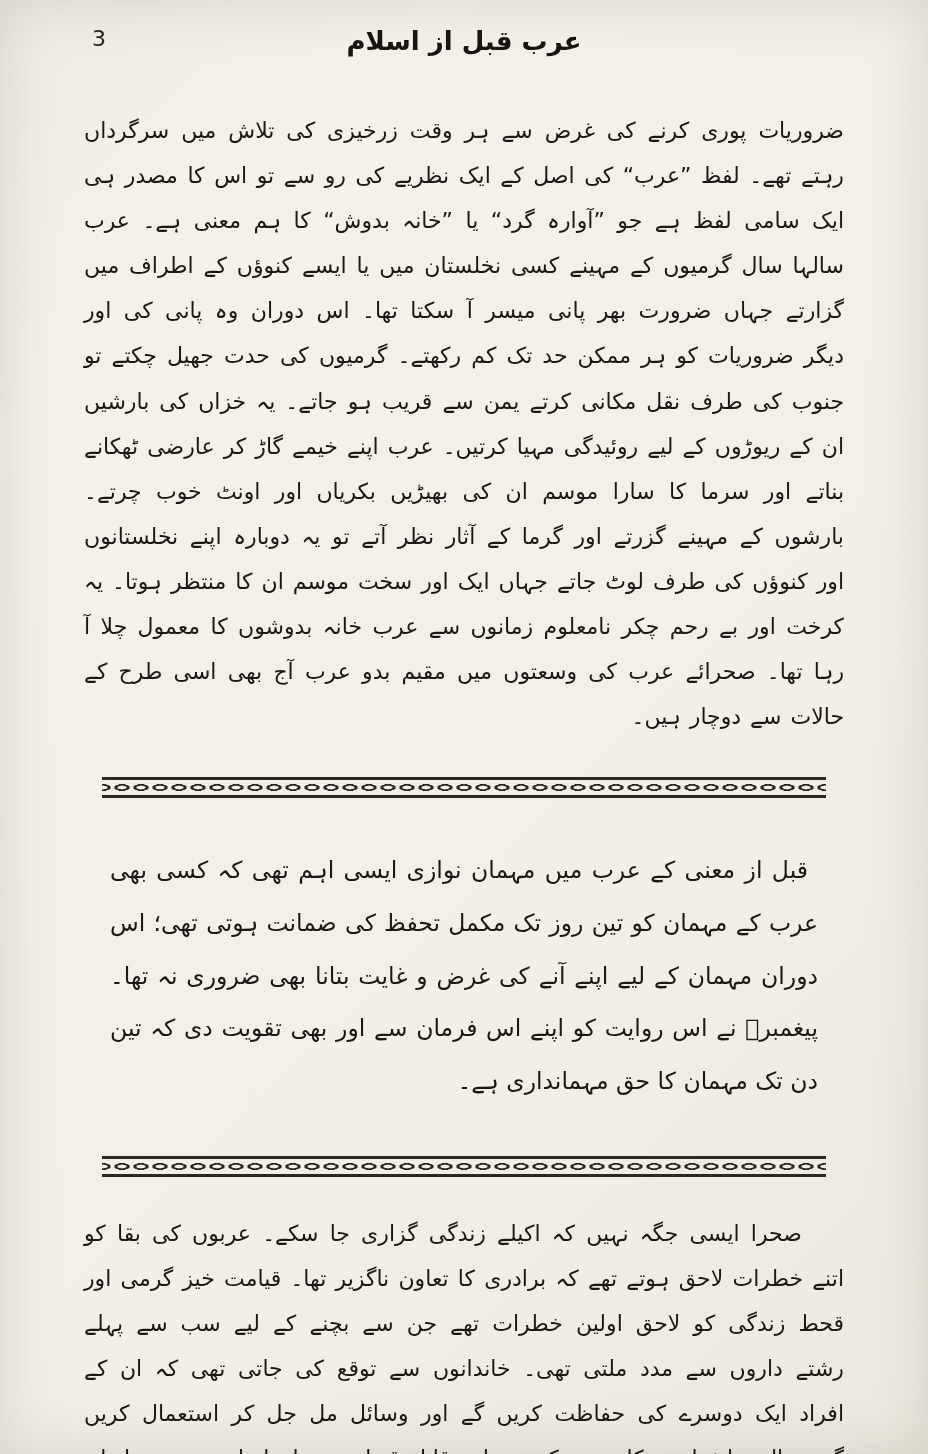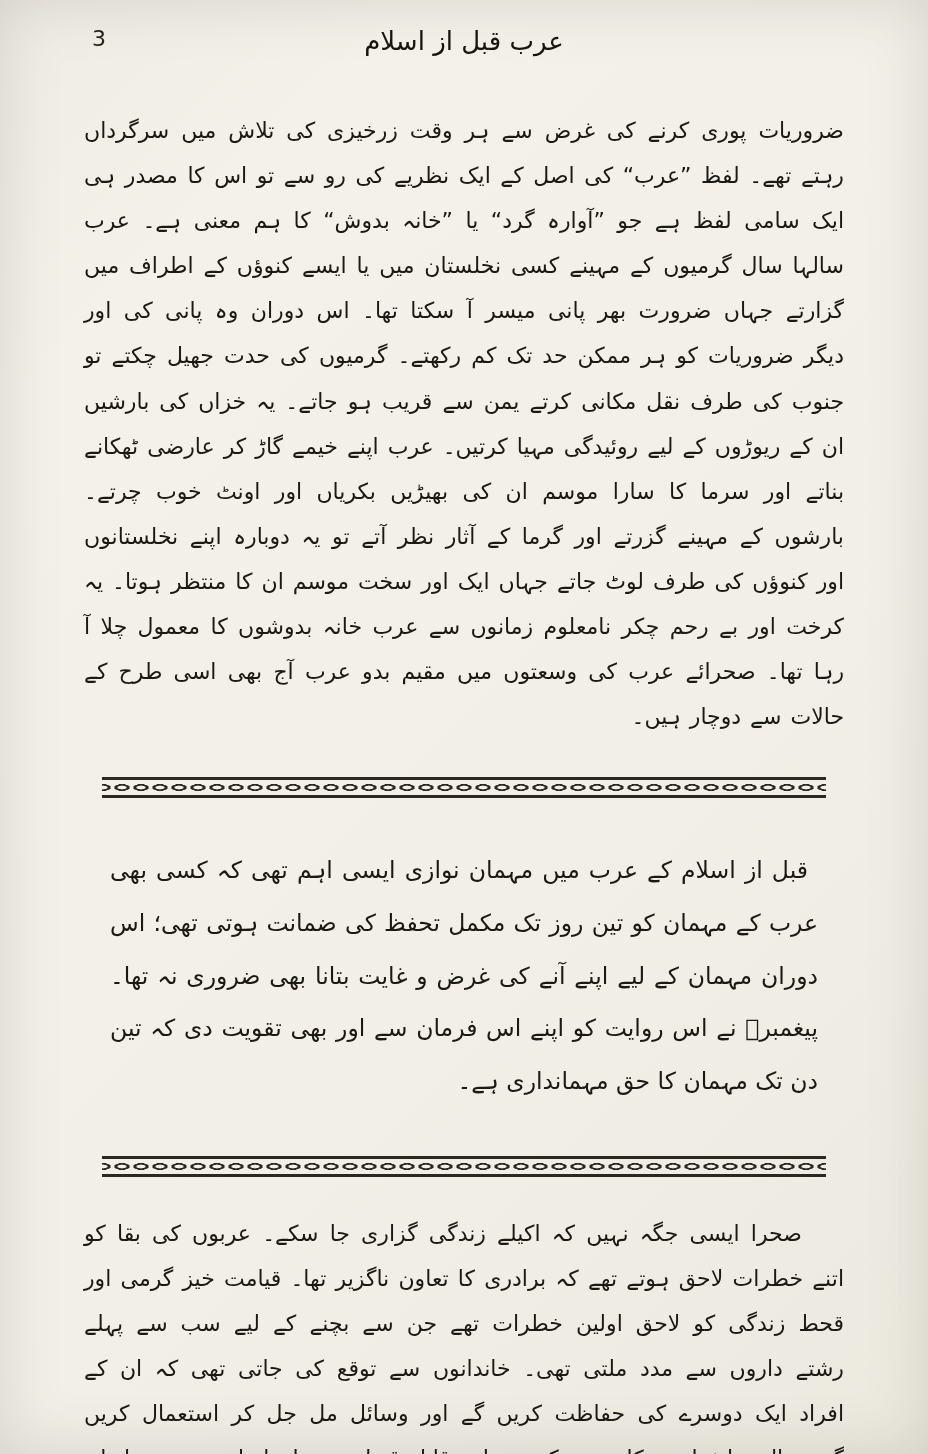--- a/index.html
+++ b/index.html
@@ -28,21 +28,21 @@
     position: absolute;
     top: 26px;
     left: 92px;
     font-size: 22px;
     direction: ltr;
     color: #24221e;
   }
   .page-title {
     text-align: center;
     font-size: 26px;
-    font-weight: normal;
+    font-weight: bold;
     letter-spacing: 1px;
     color: #17150f;
   }
   .body-text {
     padding: 0 84px;
   }
   .para {
     font-size: 22px;
     line-height: 2.05;
     text-align: justify;
@@ -95,21 +95,21 @@
     <div class="page-title">عرب قبل از اسلام</div>
   </div>
 
   <div class="body-text">
 
     <p class="para para-1">ضروریات پوری کرنے کی غرض سے ہر وقت زرخیزی کی تلاش میں سرگرداں رہتے تھے۔ لفظ ”عرب“ کی اصل کے ایک نظریے کی رو سے تو اس کا مصدر ہی ایک سامی لفظ ہے جو ”آوارہ گرد“ یا ”خانہ بدوش“ کا ہم معنی ہے۔ عرب سالہا سال گرمیوں کے مہینے کسی نخلستان میں یا ایسے کنوؤں کے اطراف میں گزارتے جہاں ضرورت بھر پانی میسر آ سکتا تھا۔ اس دوران وہ پانی کی اور دیگر ضروریات کو ہر ممکن حد تک کم رکھتے۔ گرمیوں کی حدت جھیل چکتے تو جنوب کی طرف نقل مکانی کرتے یمن سے قریب ہو جاتے۔ یہ خزاں کی بارشیں ان کے ریوڑوں کے لیے روئیدگی مہیا کرتیں۔ عرب اپنے خیمے گاڑ کر عارضی ٹھکانے بناتے اور سرما کا سارا موسم ان کی بھیڑیں بکریاں اور اونٹ خوب چرتے۔ بارشوں کے مہینے گزرتے اور گرما کے آثار نظر آتے تو یہ دوبارہ اپنے نخلستانوں اور کنوؤں کی طرف لوٹ جاتے جہاں ایک اور سخت موسم ان کا منتظر ہوتا۔ یہ کرخت اور بے رحم چکر نامعلوم زمانوں سے عرب خانہ بدوشوں کا معمول چلا آ رہا تھا۔ صحرائے عرب کی وسعتوں میں مقیم بدو عرب آج بھی اسی طرح کے حالات سے دوچار ہیں۔</p>
 
     <div class="divider divider-top"></div>
 
     <div class="quote-block">
-      <p class="quote-para">قبل از اسلام کے عرب میں مہمان نوازی ایسی اہم تھی کہ کسی بھی عرب کے مہمان کو تین روز تک مکمل تحفظ کی ضمانت ہوتی تھی؛ اس دوران مہمان کے لیے اپنے آنے کی غرض و غایت بتانا بھی ضروری نہ تھا۔ پیغمبرؐ نے اس روایت کو اپنے اس فرمان سے اور بھی تقویت دی کہ تین دن تک مہمان کا حق مہمانداری ہے۔</p>
+      <p class="quote-para">قبل از معنی کے عرب میں مہمان نوازی ایسی اہم تھی کہ کسی بھی عرب کے مہمان کو تین روز تک مکمل تحفظ کی ضمانت ہوتی تھی؛ اس دوران مہمان کے لیے اپنے آنے کی غرض و غایت بتانا بھی ضروری نہ تھا۔ پیغمبرؐ نے اس روایت کو اپنے اس فرمان سے اور بھی تقویت دی کہ تین دن تک مہمان کا حق مہمانداری ہے۔</p>
     </div>
 
     <div class="divider divider-bottom"></div>
 
     <p class="para para-2">صحرا ایسی جگہ نہیں کہ اکیلے زندگی گزاری جا سکے۔ عربوں کی بقا کو اتنے خطرات لاحق ہوتے تھے کہ برادری کا تعاون ناگزیر تھا۔ قیامت خیز گرمی اور قحط زندگی کو لاحق اولین خطرات تھے جن سے بچنے کے لیے سب سے پہلے رشتے داروں سے مدد ملتی تھی۔ خاندانوں سے توقع کی جاتی تھی کہ ان کے افراد ایک دوسرے کی حفاظت کریں گے اور وسائل مل جل کر استعمال کریں گے۔ خالص انفرادیت کا تصور کسی طور قابل قبول نہ تھا۔ اصل میں تو خاندان (اور اس کی توسیع یعنی قبیلہ) عرب معاشرے کی</p>
 
   </div>
 
 </div>
 

